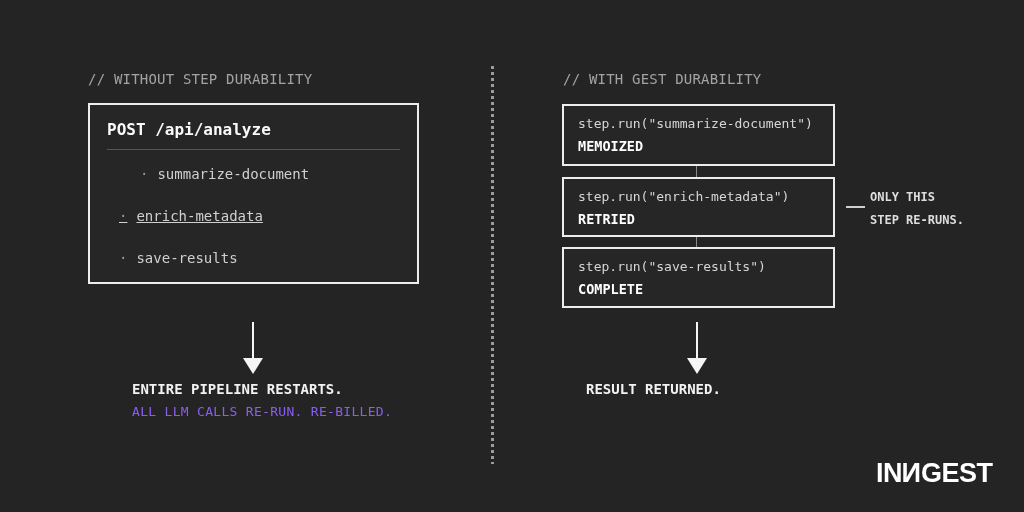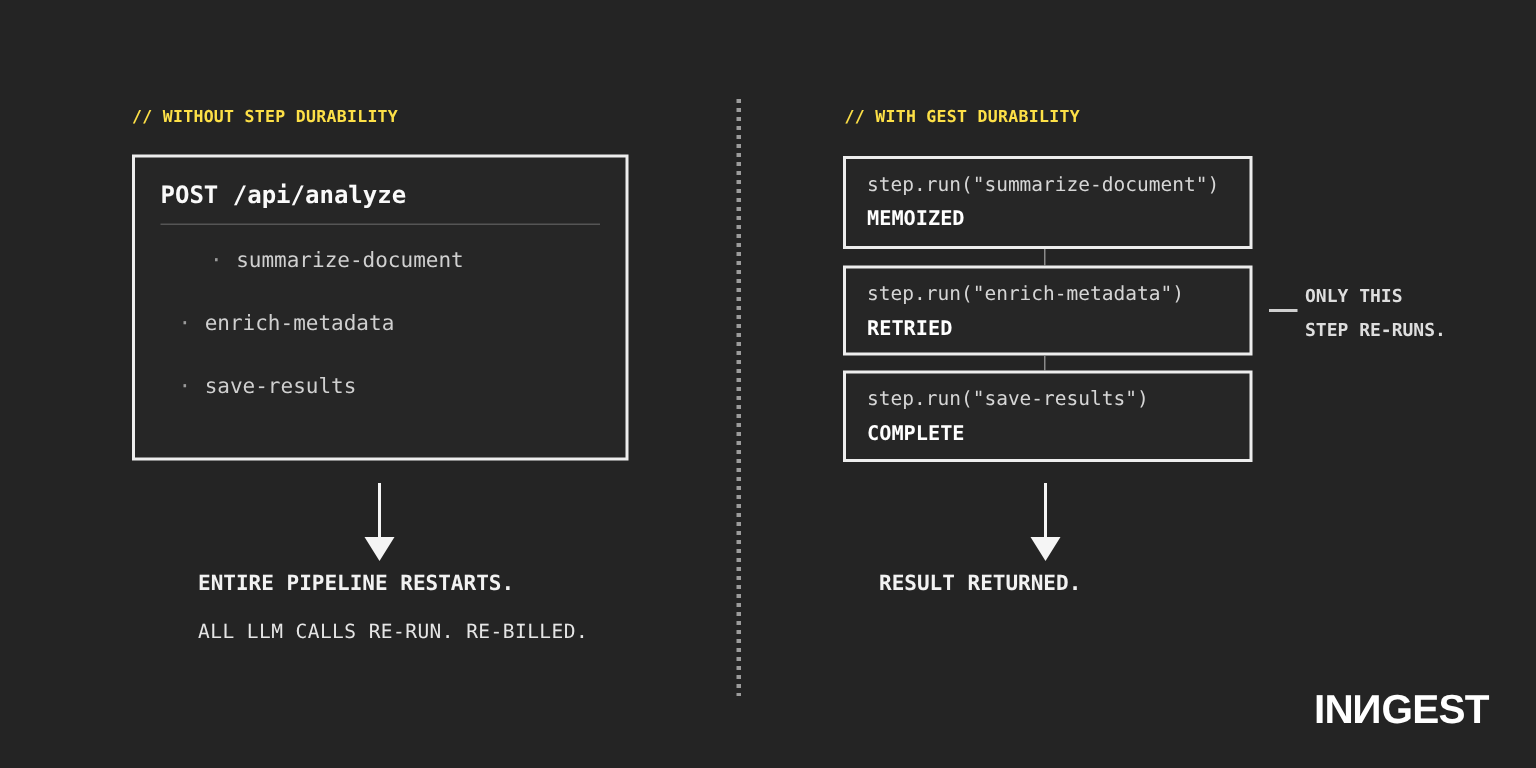--- a/index.html
+++ b/index.html
@@ -9,34 +9,34 @@
     height: 512px;
     background: #242424;
     font-family: "DejaVu Sans Mono", monospace;
     overflow: hidden;
   }
 
   
   .section-header {
     position: absolute;
     top: 71px;
-    font-size: 11px;
-    font-weight: 700;
-    color: #fde047;
+    font-size: 14px;
+    font-weight: 400;
+    color: #a3a3a3;
     letter-spacing: 0.2px;
     white-space: nowrap;
   }
   .section-header.left  { left: 88px; }
   .section-header.right { left: 563px; }
 
   
   .api-box {
     position: absolute;
     left: 88px; top: 103px;
-    width: 331px; height: 204px;
+    width: 331px; height: 181px;
     border: 2px solid #ededed;
     background: #262626;
     box-sizing: border-box;
   }
   .api-title {
     position: absolute;
     left: 17px; top: 15px;
     font-size: 16px;
     font-weight: 700;
     color: #fafafa;
@@ -50,21 +50,21 @@
   }
   .api-item {
     position: absolute;
     left: 29px;
     font-size: 14px;
     color: #d0d0d0;
     white-space: nowrap;
   }
   .api-item .bullet { color: #9a9a9a; margin-right: 9px; }
   .api-item.i0 { top: 61px; margin-left: 21px; }
-  .api-item.i1 { top: 103px; }
+  .api-item.i1 { top: 103px; text-decoration: underline; }
   .api-item.i2 { top: 145px; }
 
   
   .step-box {
     position: absolute;
     left: 562px;
     width: 273px;
     border: 2px solid #ededed;
     background: #262626;
     box-sizing: border-box;
@@ -138,23 +138,23 @@
   .result-primary {
     position: absolute;
     top: 381px;
     font-size: 14px;
     font-weight: 700;
     color: #f2f2f2;
     white-space: nowrap;
   }
   .result-secondary {
     position: absolute;
-    top: 414px;
+    top: 404px;
     font-size: 13px;
-    color: #e5e5e5;
+    color: #8b5cf6;
     letter-spacing: 0.3px;
     white-space: nowrap;
   }
   .result-primary.left, .result-secondary.left { left: 96px; margin-left: 36px; }
   .result-primary.right, .result-secondary.right { left: 572px; margin-left: 14px; }
 
   
   .dotted-divider {
     position: absolute;
     left: 491px; top: 66px;

